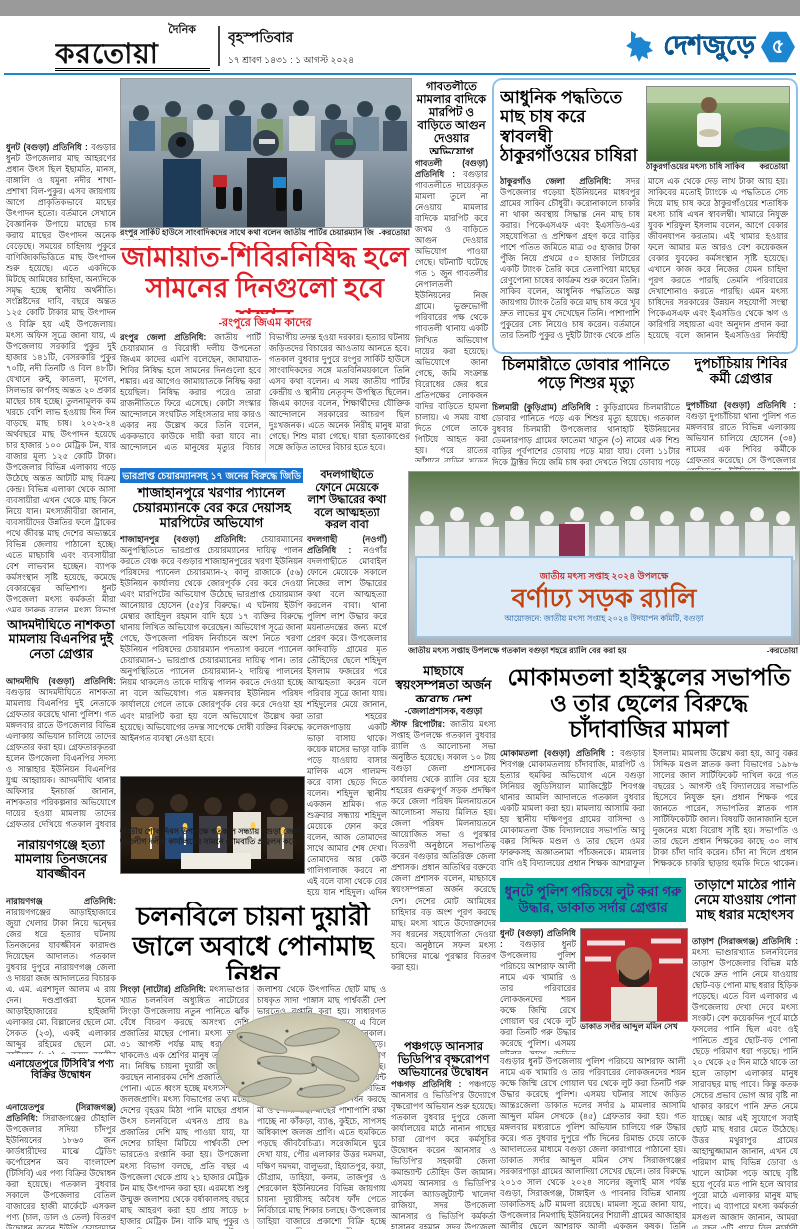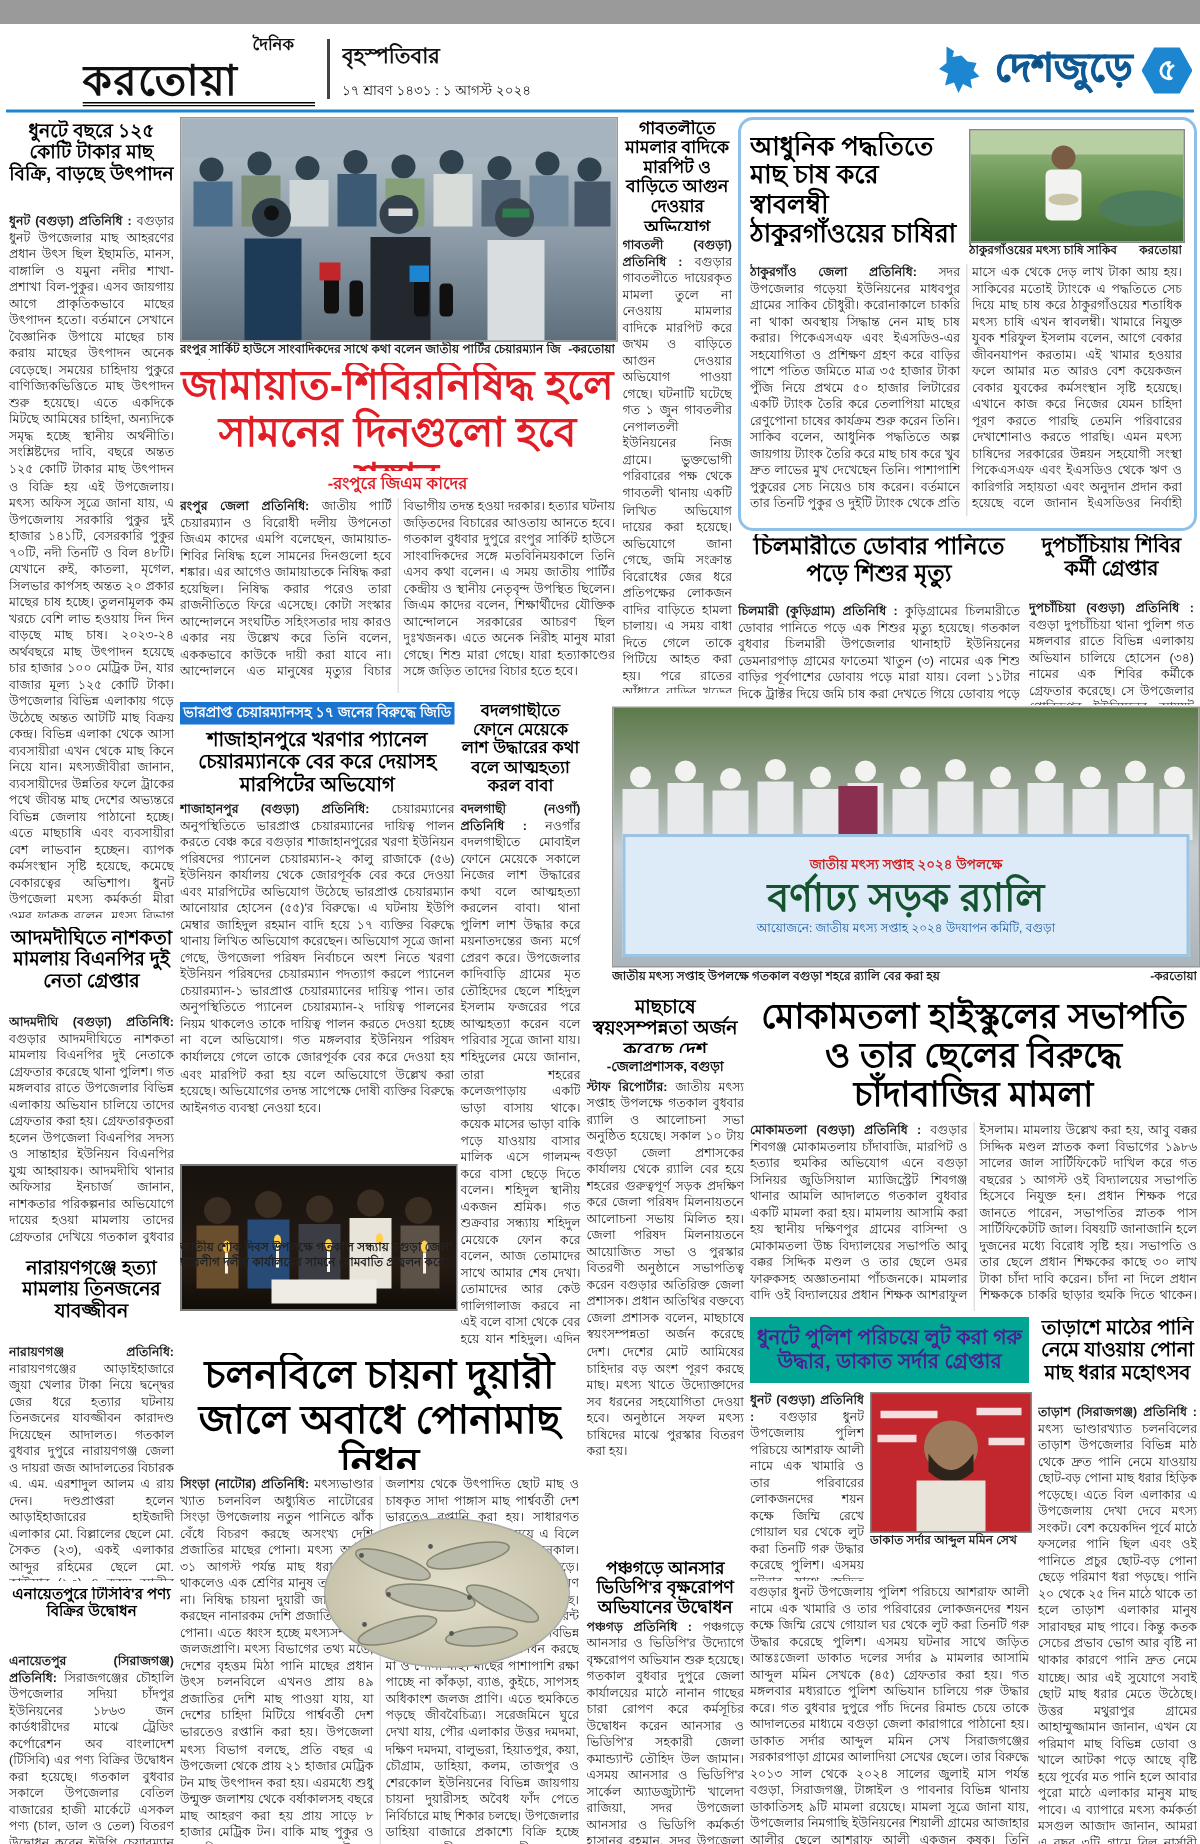--- a/index.html
+++ b/index.html
@@ -41,21 +41,20 @@
     <span style="display:inline-block;width:34px;height:36px;">
       <svg width="34" height="36" viewBox="0 0 34 36">
           <path d="M8 2 L13 5 L12 9 L18 8 L22 12 L28 13 L26 18 L30 22 L24 24 L25 30 L19 27 L16 33 L13 26 L7 28 L9 20 L3 17 L8 13 Z" fill="#1c86d1"></path>
         </svg>
     </span>
     <span style="font-size:26px;font-weight:bold;color:#0c4a6e;-webkit-text-stroke:0.5px #0e5a96;">দেশজুড়ে</span>
     <span class="hex">৫</span>
   </div>
   <div class="rule" style="left:4px;top:57px;width:792px;height:2px;"></div>
 
-  <div class="art hl" style="left:6px;top:64px;width:110px;height:58px;font-size:12.5px;">ধুনটে বছরে ১২৫ কোটি টাকার মাছ বিক্রি, বাড়ছে উৎপাদন</div>
   <div class="art bt" style="left:6px;top:126px;width:110px;height:470px;">
     <span class="dl">ধুনট (বগুড়া) প্রতিনিধি :</span>
     <span>বগুড়ার ধুনট উপজেলার মাছ আহরণের প্রধান উৎস ছিল ইছামতি, মানস, বাঙ্গালি ও যমুনা নদীর শাখা-প্রশাখা বিল-পুকুর। এসব জায়গায় আগে প্রাকৃতিকভাবে মাছের উৎপাদন হতো। বর্তমানে সেখানে বৈজ্ঞানিক উপায়ে মাছের চাষ করায় মাছের উৎপাদন অনেক বেড়েছে। সময়ের চাহিদায় পুকুরে বাণিজ্যিকভিত্তিতে মাছ উৎপাদন শুরু হয়েছে। এতে একদিকে মিটছে আমিষের চাহিদা, অন্যদিকে সমৃদ্ধ হচ্ছে স্থানীয় অর্থনীতি। সংশ্লিষ্টদের দাবি, বছরে অন্তত ১২৫ কোটি টাকার মাছ উৎপাদন ও বিক্রি হয় এই উপজেলায়। মৎস্য অফিস সূত্রে জানা যায়, এ উপজেলায় সরকারি পুকুর দুই হাজার ১৪১টি, বেসরকারি পুকুর ৭০টি, নদী তিনটি ও বিল ৪৮টি। যেখানে রুই, কাতলা, মৃগেল, সিলভার কার্পসহ অন্তত ২০ প্রকার মাছের চাষ হচ্ছে। তুলনামূলক কম খরচে বেশি লাভ হওয়ায় দিন দিন বাড়ছে মাছ চাষ। ২০২৩-২৪ অর্থবছরে মাছ উৎপাদন হয়েছে চার হাজার ১০০ মেট্রিক টন, যার বাজার মূল্য ১২৫ কোটি টাকা। উপজেলার বিভিন্ন এলাকায় গড়ে উঠেছে অন্তত আটটি মাছ বিক্রয় কেন্দ্র। বিভিন্ন এলাকা থেকে আসা ব্যবসায়ীরা এখন থেকে মাছ কিনে নিয়ে যান। মৎস্যজীবীরা জানান, ব্যবসায়ীদের উন্নতির ফলে ট্রাকের পথে জীবন্ত মাছ দেশের অভ্যন্তরে বিভিন্ন জেলায় পাঠানো হচ্ছে। এতে মাছচাষি এবং ব্যবসায়ীরা বেশ লাভবান হচ্ছেন। ব্যাপক কর্মসংস্থান সৃষ্টি হয়েছে, কমেছে বেকারত্বের অভিশাপ। ধুনট উপজেলা মৎস্য কর্মকর্তা মীরা ওমর ফারুক বলেন, মৎস্য বিভাগ প্রতিনিয়ত চাষিদের মাছ চাষে প্রয়োজনীয় পরামর্শ ও সহযোগিতা প্রদান করে আসছে। মা ও পোনামাছ নিধন বন্ধে অভিযান চলমান রয়েছে। নিষিদ্ধ কারেন্ট ও চায়না জালে মাছ শিকার বন্ধে অভিযান পরিচালনা করে আইন অমান্যকারীদের বিরুদ্ধে ব্যবস্থা নেওয়া হচ্ছে।</span>
   </div>
 
   <div class="art hl" style="left:6px;top:602px;width:110px;height:56px;font-size:12.5px;">আদমদীঘিতে নাশকতা মামলায় বিএনপির দুই নেতা গ্রেপ্তার</div>
   <div class="art bt" style="left:6px;top:660px;width:110px;height:156px;">
     <span class="dl">আদমদীঘি (বগুড়া) প্রতিনিধি:</span>
     <span>বগুড়ার আদমদীঘিতে নাশকতা মামলায় বিএনপির দুই নেতাকে গ্রেফতার করেছে থানা পুলিশ। গত মঙ্গলবার রাতে উপজেলার বিভিন্ন এলাকায় অভিযান চালিয়ে তাদের গ্রেফতার করা হয়। গ্রেফতারকৃতরা হলেন উপজেলা বিএনপির সদস্য ও সান্তাহার ইউনিয়ন বিএনপির যুগ্ম আহ্বায়ক। আদমদীঘি থানার অফিসার ইনচার্জ জানান, নাশকতার পরিকল্পনার অভিযোগে দায়ের হওয়া মামলায় তাদের গ্রেফতার দেখিয়ে গতকাল বুধবার আদালতের মাধ্যমে জেলহাজতে প্রেরণ করা হয়েছে।</span>
   </div>
@@ -249,21 +248,21 @@
           <rect x="246" y="36" width="24" height="34"></rect>
           <rect x="276" y="32" width="24" height="38"></rect>
           <rect x="306" y="36" width="24" height="34"></rect>
           <rect x="336" y="32" width="24" height="38"></rect>
           <rect x="364" y="36" width="22" height="34"></rect>
         </g>
       <rect x="150" y="34" width="26" height="36" fill="#8a2f4f"></rect>
     </svg>
     <div style="position:absolute;left:6px;right:6px;bottom:6px;height:78px;background:#dcebf7;border:2px solid #9cc3e2;display:flex;flex-direction:column;align-items:center;justify-content:center;gap:1px;">
       <div style="font-size:9px;color:#c22;font-weight:bold;">জাতীয় মৎস্য সপ্তাহ ২০২৪ উপলক্ষে</div>
-      <div style="font-size:26px;color:#14532d;font-weight:bold;line-height:1;">বর্ণাঢ্য সড়ক র‍্যালি</div>
+      <div style="font-size:26px;color:#c2410c;font-weight:bold;line-height:1;">বর্ণাঢ্য সড়ক র‍্যালি</div>
       <div style="font-size:8px;color:#1457a0;">আয়োজনে: জাতীয় মৎস্য সপ্তাহ ২০২৪ উদযাপন কমিটি, বগুড়া</div>
     </div>
   </div>
   <div class="art cap" style="left:408px;top:630px;width:390px;height:12px;">
     <span>জাতীয় মৎস্য সপ্তাহ উপলক্ষে গতকাল বগুড়া শহরে র‍্যালি বের করা হয়</span>
     <span class="credit">-করতোয়া</span>
   </div>
 
   <div class="art hl" style="left:391px;top:648px;width:105px;height:38px;font-size:12.5px;">মাছচাষে স্বয়ংসম্পন্নতা অর্জন করেছে দেশ</div>
   <div class="art" style="left:391px;top:688px;width:105px;height:13px;font-size:9px;font-weight:bold;text-align:center;">-জেলাপ্রশাসক, বগুড়া</div>

